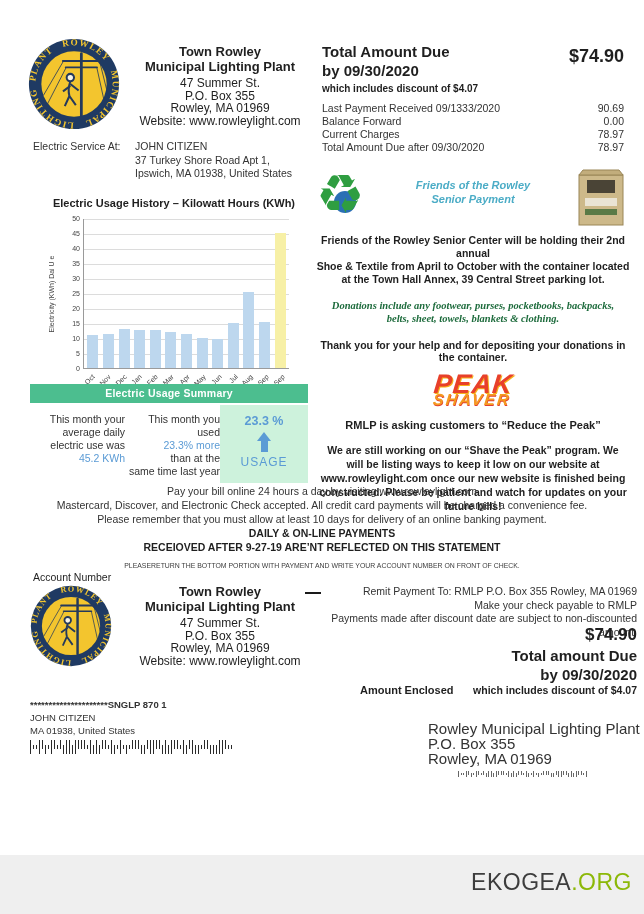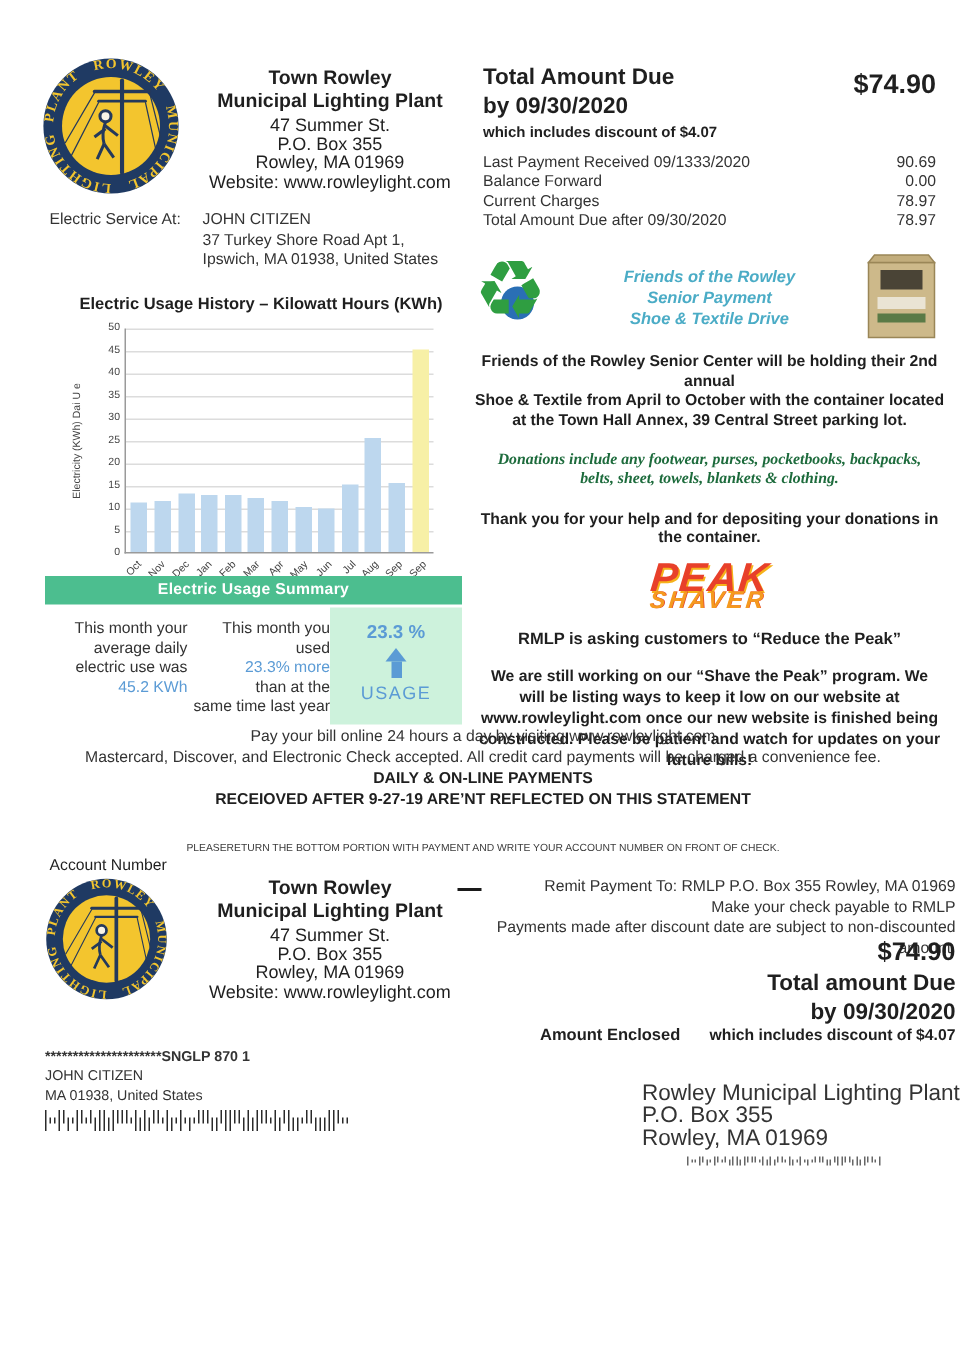--- a/index.html
+++ b/index.html
@@ -280,21 +280,20 @@
 
   <div class="abs rcol">
     <div class="drive-head">
       <div class="recycle">
         <span class="globe"></span>
         <span class="arrows">♻</span>
       </div>
       <div class="drive-title">
         <div>Friends of the Rowley</div>
         <div>Senior Payment</div>
-        <div>Shoe &amp; Textile Drive</div>
       </div>
       <div>
         <svg width="58" height="64" viewBox="0 0 58 64">
           <rect x="7" y="7" width="44" height="50" fill="#CDB98A" stroke="#9A8657"></rect>
           <polygon points="7,7 51,7 47,2 11,2" fill="#C2AD7C" stroke="#9A8657"></polygon>
           <rect x="15" y="12" width="28" height="13" fill="#4A4436"></rect>
           <rect x="13" y="30" width="32" height="8" fill="#EAE4D4"></rect>
           <rect x="13" y="41" width="32" height="6" fill="#5A7A46"></rect>
         </svg>
       </div>
@@ -336,20 +335,21 @@
           <div class="arrow-stem"></div>
         </div>
         <div class="usage">USAGE</div>
       </div>
     </div>
   </div>
 
   <div class="abs pay">
     <div>Pay your bill online 24 hours a day by visiting www.rowleylight.com</div>
     <div>Mastercard, Discover, and Electronic Check accepted. All credit card payments will be charged a convenience fee.</div>
+    <div>Please remember that you must allow at least 10 days for delivery of an online banking payment.</div>
     <div class="b">DAILY &amp; ON-LINE PAYMENTS</div>
     <div class="b">RECEIOVED AFTER 9-27-19 ARE’NT REFLECTED ON THIS STATEMENT</div>
   </div>
 
   <div class="abs return-note">PLEASERETURN THE BOTTOM PORTION WITH PAYMENT AND WRITE YOUR ACCOUNT NUMBER ON FRONT OF CHECK.</div>
   <div class="abs acct-label">Account Number</div>
 
   <div class="abs" style="left:30px;top:585px">
     <svg class="seal" width="82" height="82" viewBox="0 0 100 100">
       <circle cx="50" cy="50" r="49" fill="#1F3A63"></circle>
@@ -531,14 +531,19 @@
       <span class="bc2"></span>
       <span class="bc0"></span>
       <span class="bc2"></span>
       <span class="bc0"></span>
       <span class="bc1"></span>
       <span class="bc1"></span>
       <span class="bc3"></span>
       <span class="bc0"></span>
     </div>
 
+  <div class="abs footer">
+    <div class="brand">
+      <span class="dk">EKOGEA</span><span class="gn">.ORG</span>
+    </div>
+  </div>
 
 </div>
 
 </body></html>

